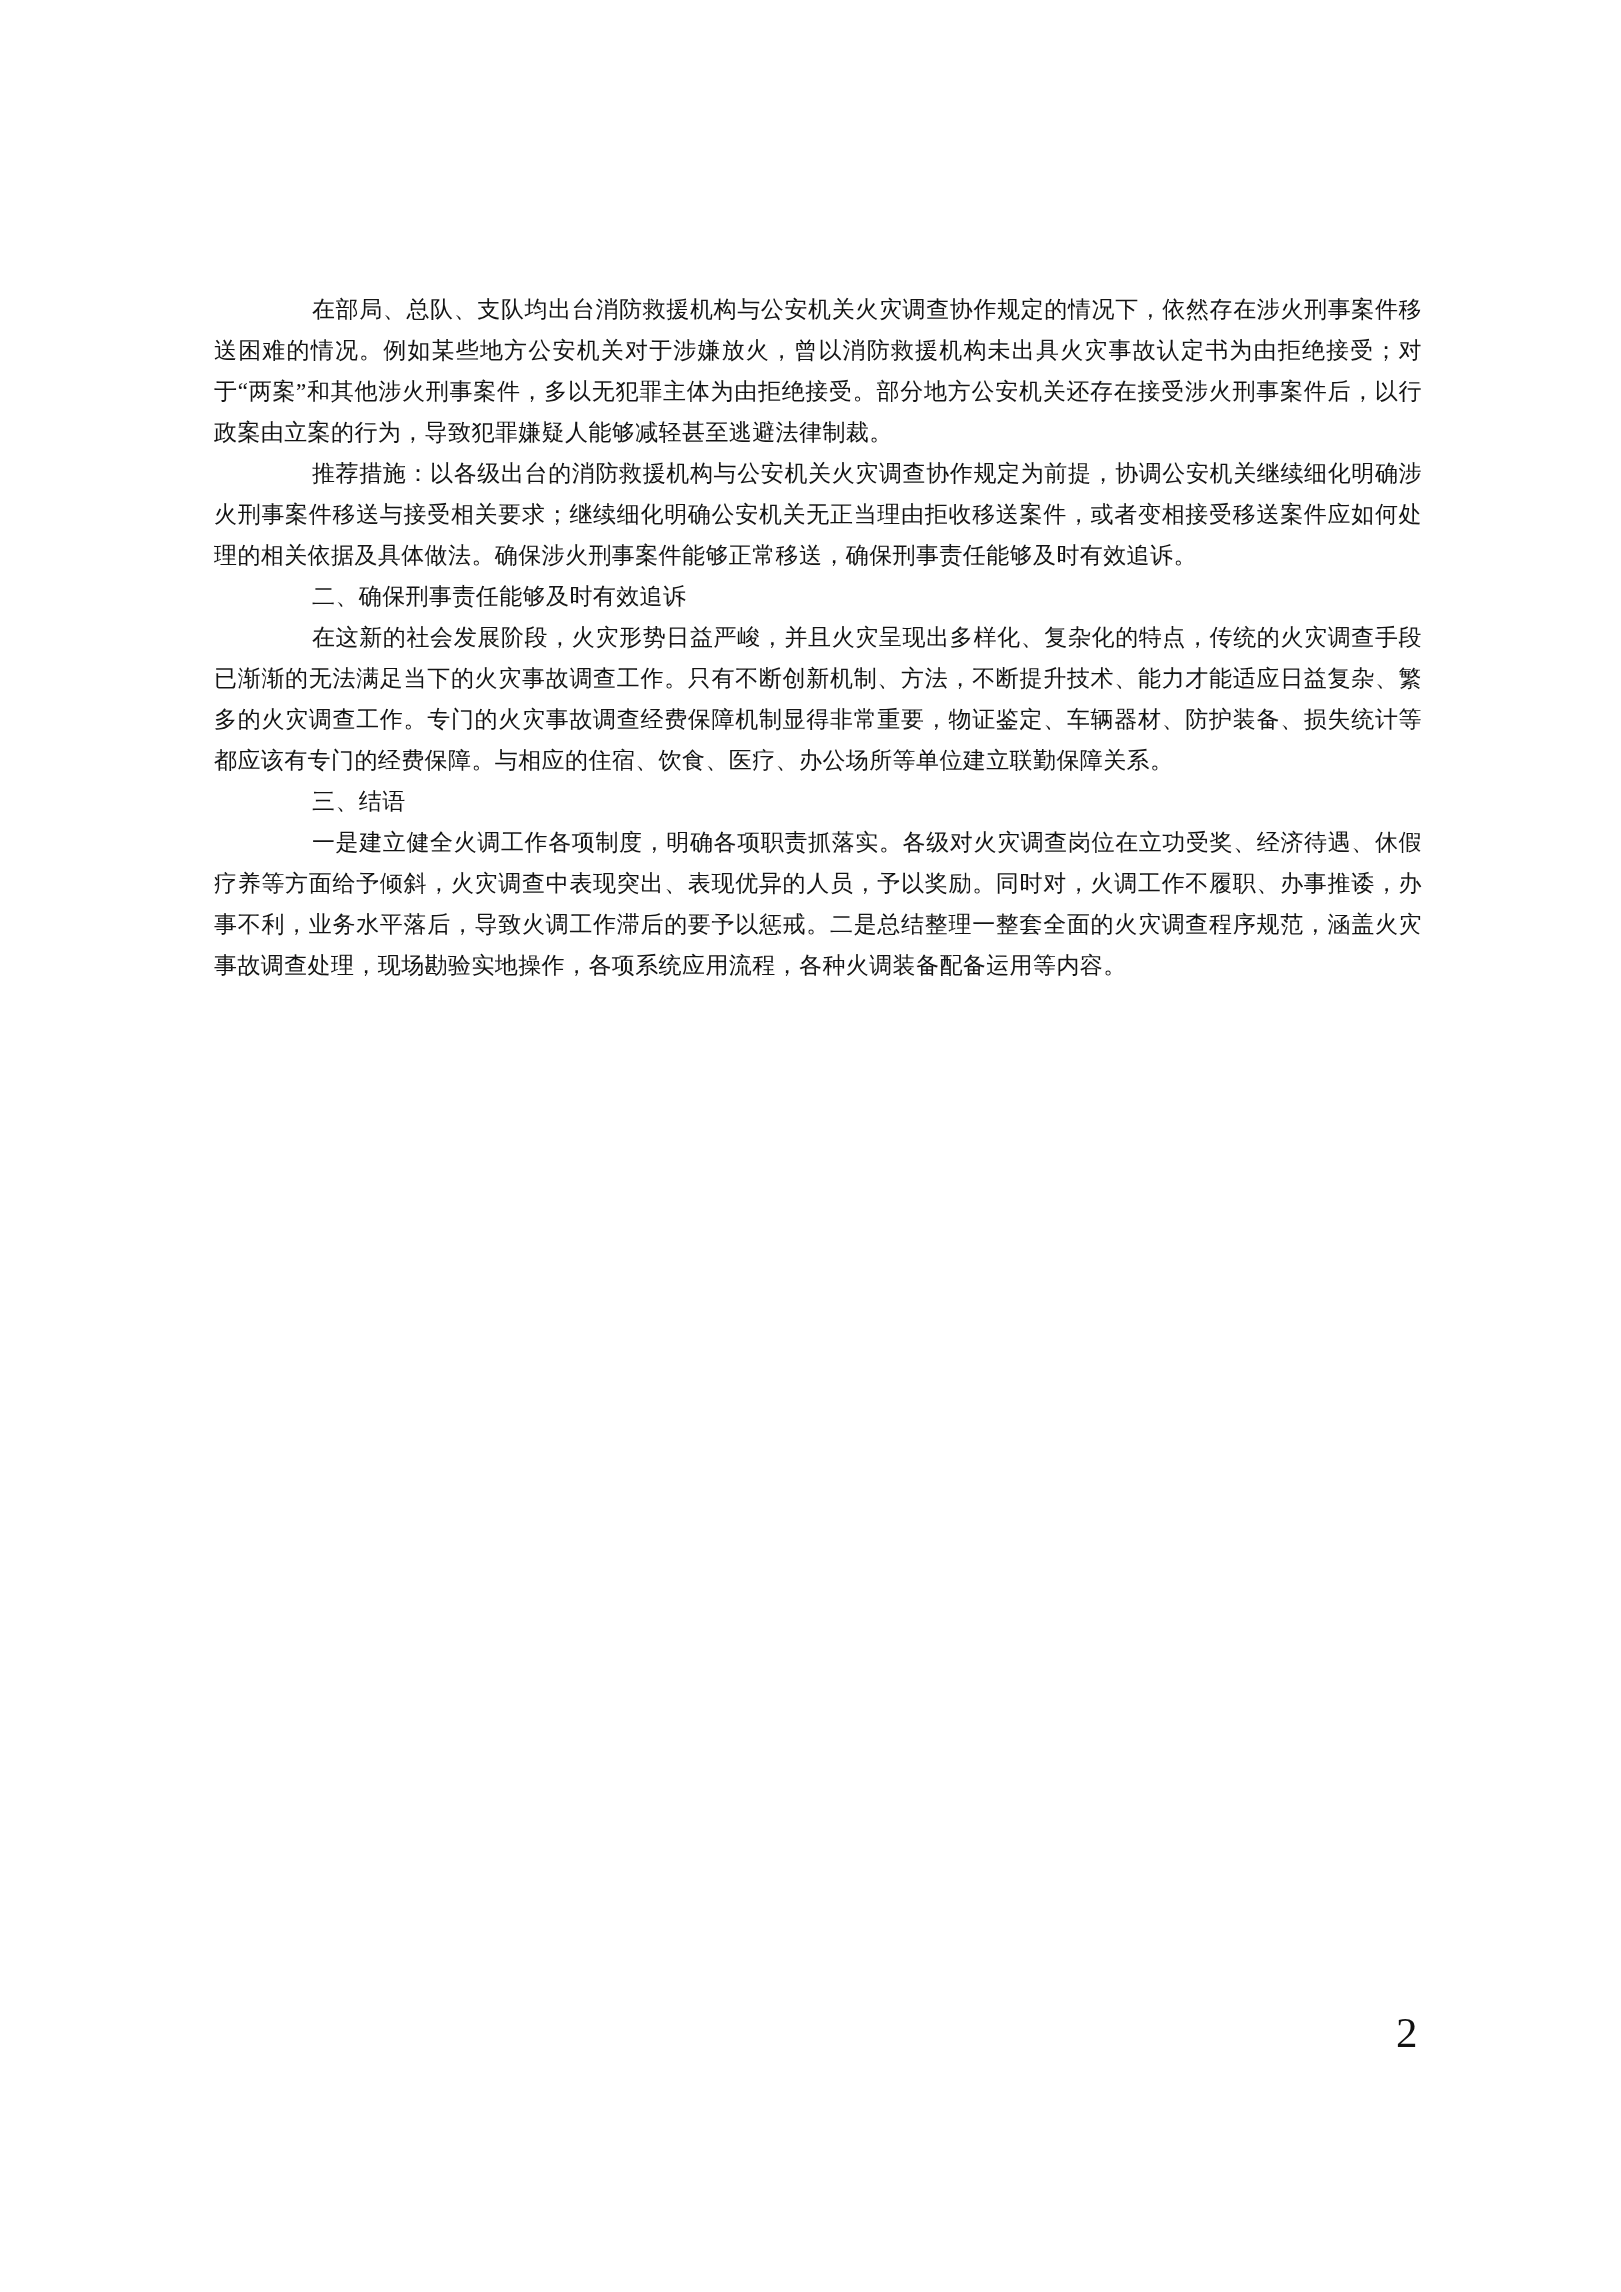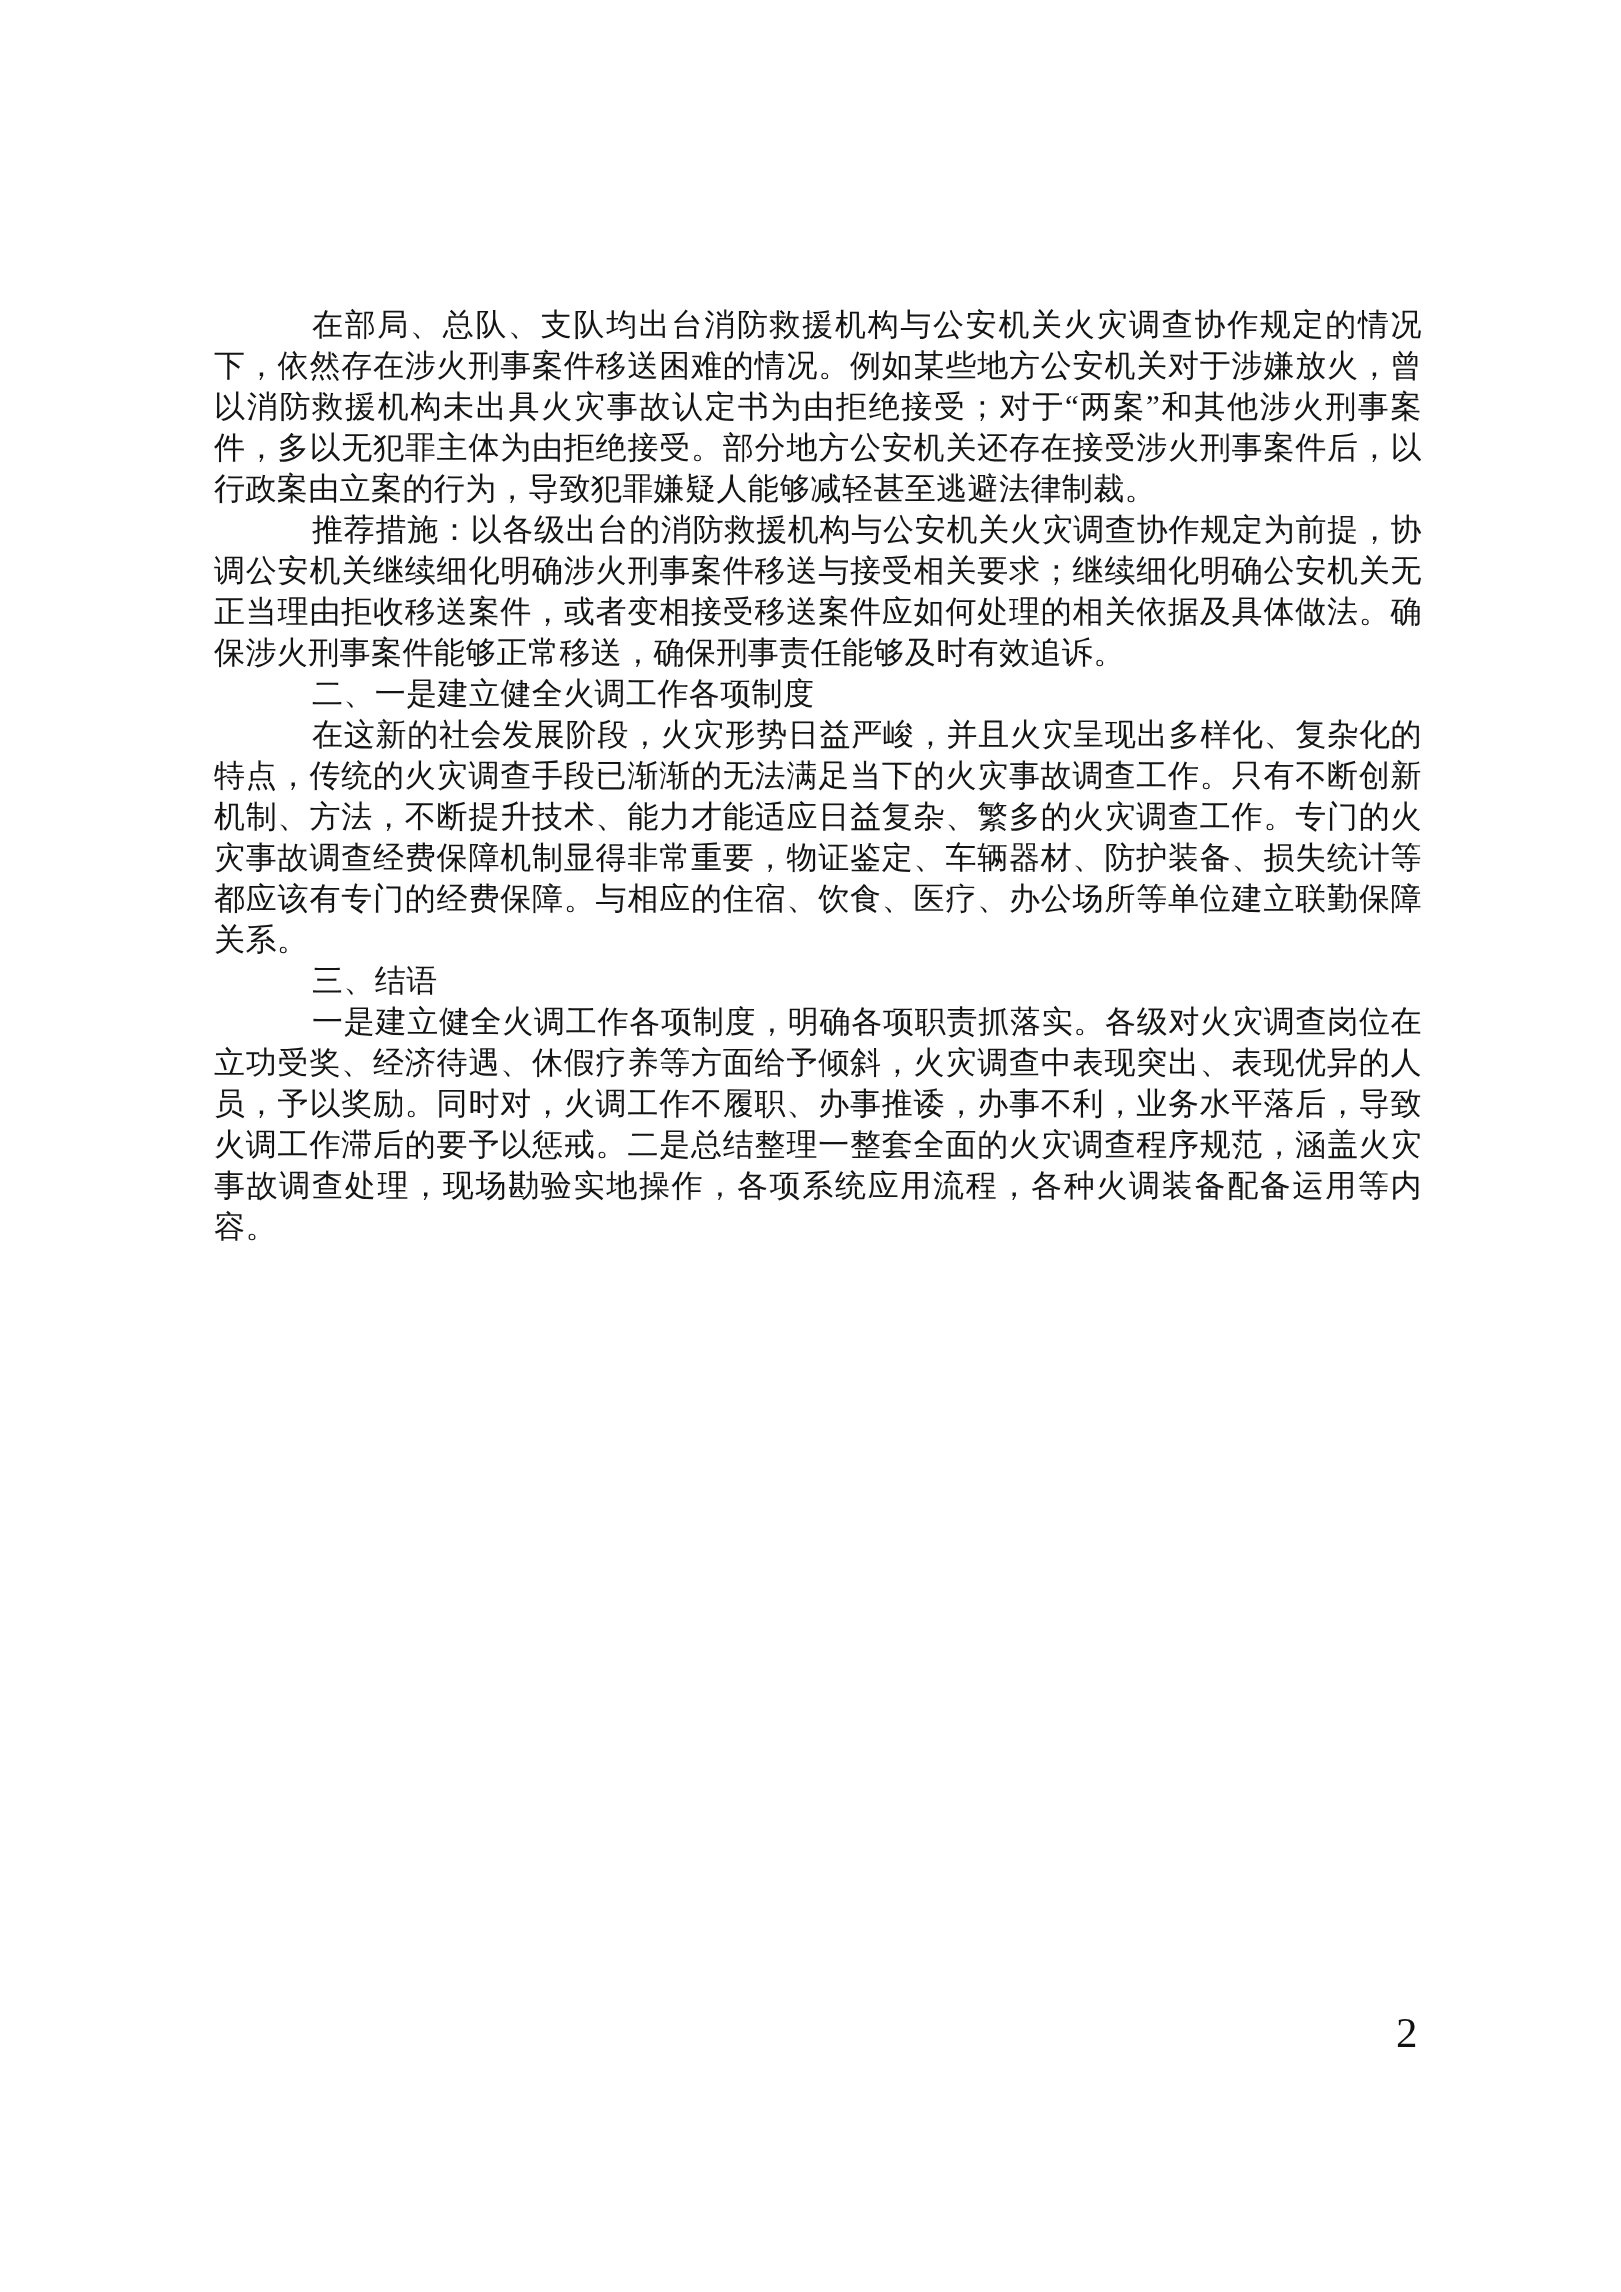--- a/index.html
+++ b/index.html
@@ -9,23 +9,23 @@
     width: 1621px;
     height: 2293px;
     background: #ffffff;
     font-family: "Liberation Serif", "DejaVu Serif", serif;
     color: #141414;
     overflow: hidden;
   }
   .content {
     position: absolute;
     left: 214px;
-    top: 304px;
+    top: 289px;
     width: 1208px;
-    font-size: 31px;
+    font-size: 23px;
     line-height: 41px;
     letter-spacing: 0.4px;
     text-align: justify;
     text-justify: inter-character;
   }
   .content p {
     text-indent: 98px;
     margin: 0;
   }
   .page-number {
@@ -37,20 +37,20 @@
     color: #111111;
   }
 </style>
 </head>
 <body>
 
 <div class="page">
   <div class="content">
     <p>在部局、总队、支队均出台消防救援机构与公安机关火灾调查协作规定的情况下，依然存在涉火刑事案件移送困难的情况。例如某些地方公安机关对于涉嫌放火，曾以消防救援机构未出具火灾事故认定书为由拒绝接受；对于“两案”和其他涉火刑事案件，多以无犯罪主体为由拒绝接受。部分地方公安机关还存在接受涉火刑事案件后，以行政案由立案的行为，导致犯罪嫌疑人能够减轻甚至逃避法律制裁。</p>
     <p>推荐措施：以各级出台的消防救援机构与公安机关火灾调查协作规定为前提，协调公安机关继续细化明确涉火刑事案件移送与接受相关要求；继续细化明确公安机关无正当理由拒收移送案件，或者变相接受移送案件应如何处理的相关依据及具体做法。确保涉火刑事案件能够正常移送，确保刑事责任能够及时有效追诉。</p>
-    <p>二、一是建立健全火调工作各项制度</p>
+    <p>二、确保刑事责任能够及时有效追诉</p>
     <p>在这新的社会发展阶段，火灾形势日益严峻，并且火灾呈现出多样化、复杂化的特点，传统的火灾调查手段已渐渐的无法满足当下的火灾事故调查工作。只有不断创新机制、方法，不断提升技术、能力才能适应日益复杂、繁多的火灾调查工作。专门的火灾事故调查经费保障机制显得非常重要，物证鉴定、车辆器材、防护装备、损失统计等都应该有专门的经费保障。与相应的住宿、饮食、医疗、办公场所等单位建立联勤保障关系。</p>
     <p>三、结语</p>
     <p>一是建立健全火调工作各项制度，明确各项职责抓落实。各级对火灾调查岗位在立功受奖、经济待遇、休假疗养等方面给予倾斜，火灾调查中表现突出、表现优异的人员，予以奖励。同时对，火调工作不履职、办事推诿，办事不利，业务水平落后，导致火调工作滞后的要予以惩戒。二是总结整理一整套全面的火灾调查程序规范，涵盖火灾事故调查处理，现场勘验实地操作，各项系统应用流程，各种火调装备配备运用等内容。</p>
   </div>
   <div class="page-number">2</div>
 </div>
 
 
 </body></html>

